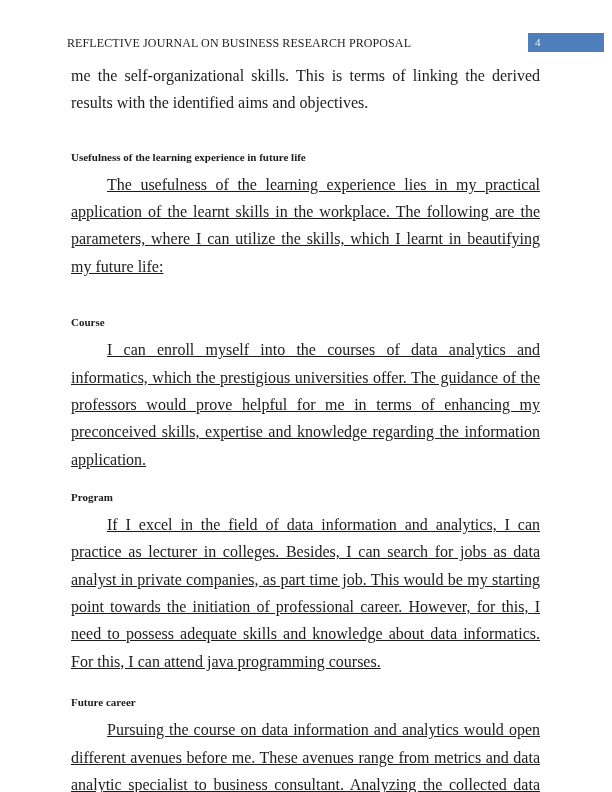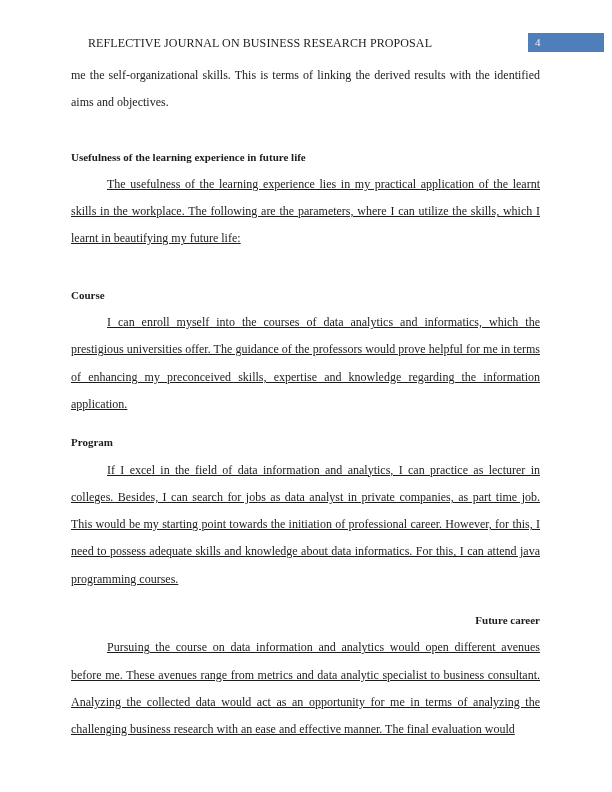--- a/index.html
+++ b/index.html
@@ -11,21 +11,21 @@
     position: relative;
     width: 612px;
     height: 792px;
     background: #ffffff;
     overflow: hidden;
     font-family: "Liberation Serif", "DejaVu Serif", serif;
     color: #1c1c1c;
   }
   .header-title {
     position: absolute;
-    left: 88px;
+    left: 67px;
     top: 36px;
     font-size: 12px;
     white-space: nowrap;
     letter-spacing: 0.1px;
   }
   .page-badge {
     position: absolute;
     left: 528px;
     top: 33px;
     width: 76px;
@@ -40,40 +40,40 @@
     color: #edf2f9;
   }
   .content {
     position: absolute;
     left: 71px;
     top: 62px;
     width: 469px;
   }
   .content p {
     margin: 0;
-    font-size: 12px;
+    font-size: 16px;
     line-height: 27.3px;
     text-align: justify;
     text-align-last: left;
   }
   .content p.indent {
     text-indent: 36px;
     text-decoration: underline;
   }
   .content h2 {
     margin: 0;
     font-size: 11px;
     font-weight: bold;
     line-height: 27.3px;
   }
   
   .content h2:nth-of-type(1) { margin-top: 27px; }
   .content h2:nth-of-type(2) { margin-top: 29px; }
   .content h2:nth-of-type(3) { margin-top: 11px; }
-  .content h2:nth-of-type(4) { margin-top: 14px; text-align: right; }
+  .content h2:nth-of-type(4) { margin-top: 14px; }
 </style>
 </head>
 <body>
 
 <div class="page">
   <span class="header-title">REFLECTIVE JOURNAL ON BUSINESS RESEARCH PROPOSAL</span>
 
   <div class="page-badge" style="background: rgb(78, 127, 187);">
     <span class="page-num">4</span>
   </div>

